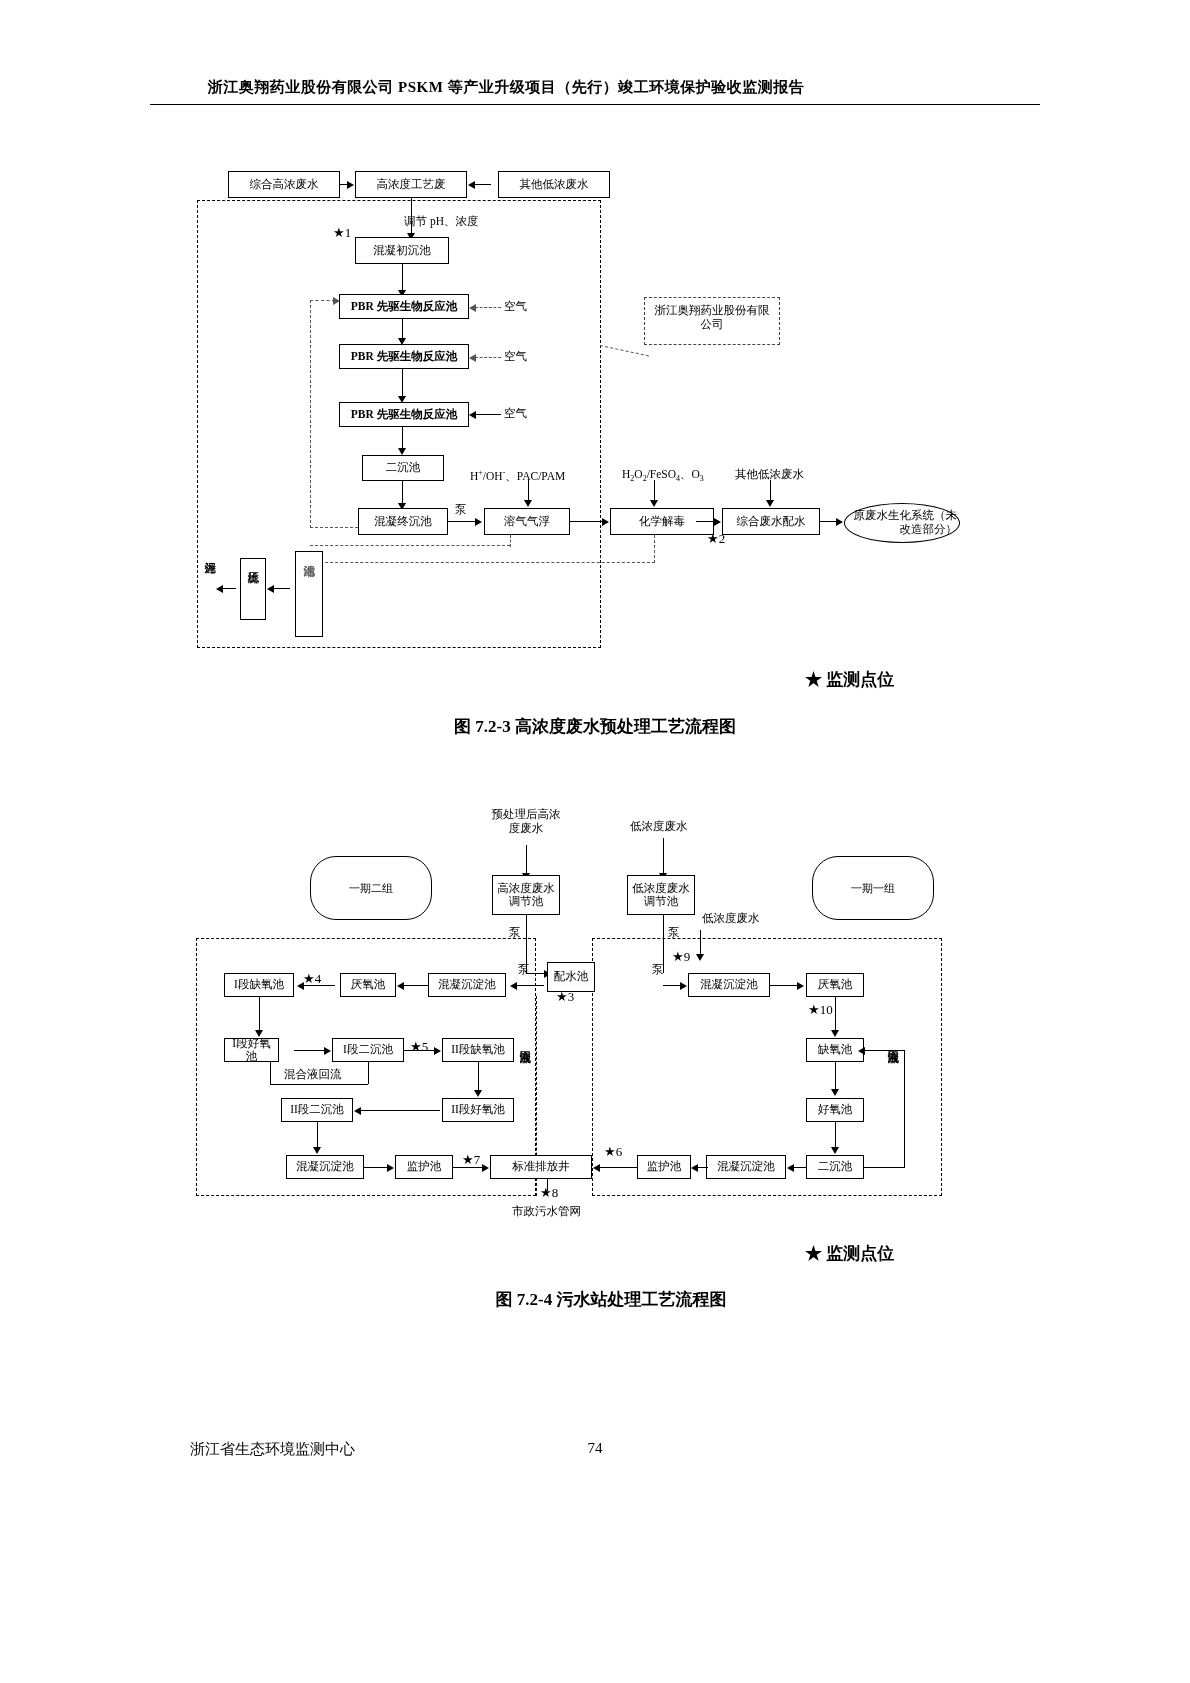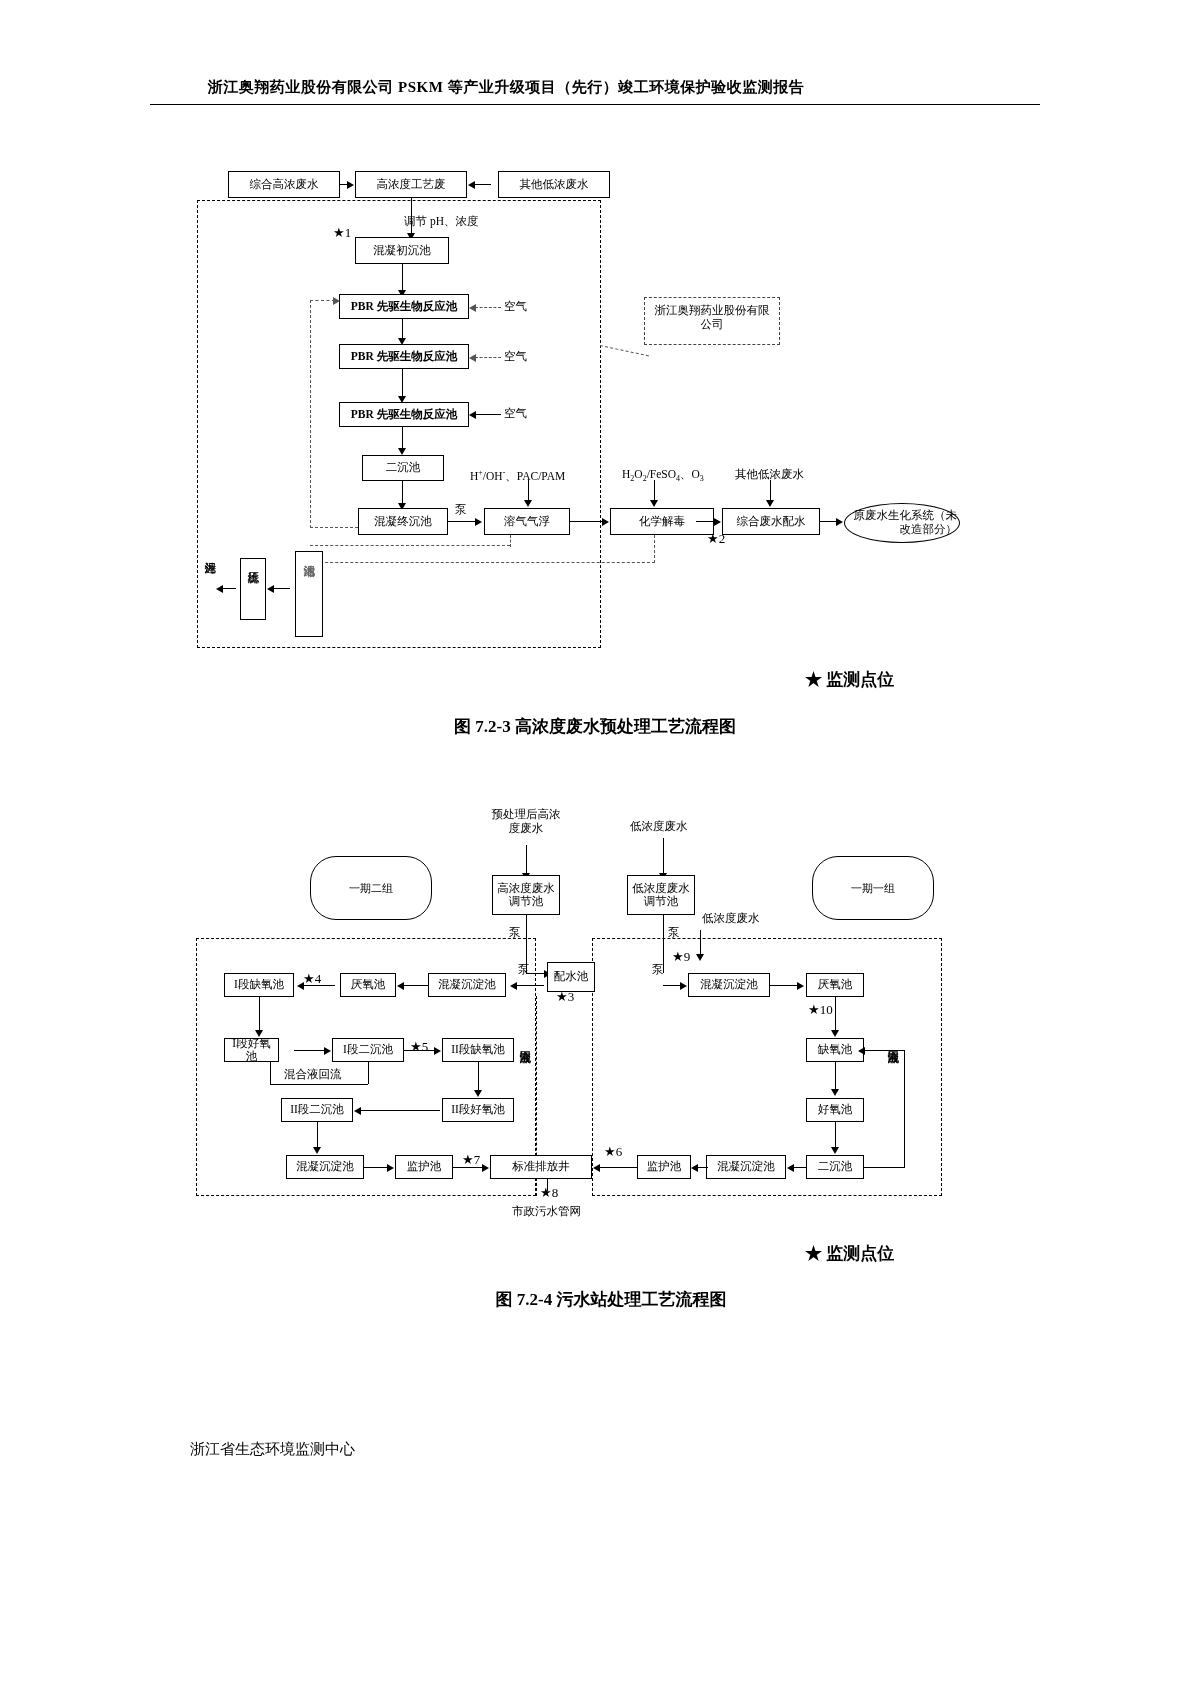--- a/index.html
+++ b/index.html
@@ -307,14 +307,15 @@
     <div class="hline" style="left:793px;top:1167px;width:13px;"></div>
     <div class="arrow ar-left" style="left:787px;top:1164px;"></div>
     <div class="hline" style="left:698px;top:1167px;width:10px;"></div>
     <div class="arrow ar-left" style="left:691px;top:1164px;"></div>
 
     <div class="legend" style="left:805px;top:1242px;">★    监测点位</div>
     <div class="caption" style="left:16px;top:1288px;">图 7.2-4  污水站处理工艺流程图</div>
   </div>
 
   <div class="footer-left">浙江省生态环境监测中心</div>
+  <div class="footer-num">74</div>
 
 </div>
 
 </body></html>

